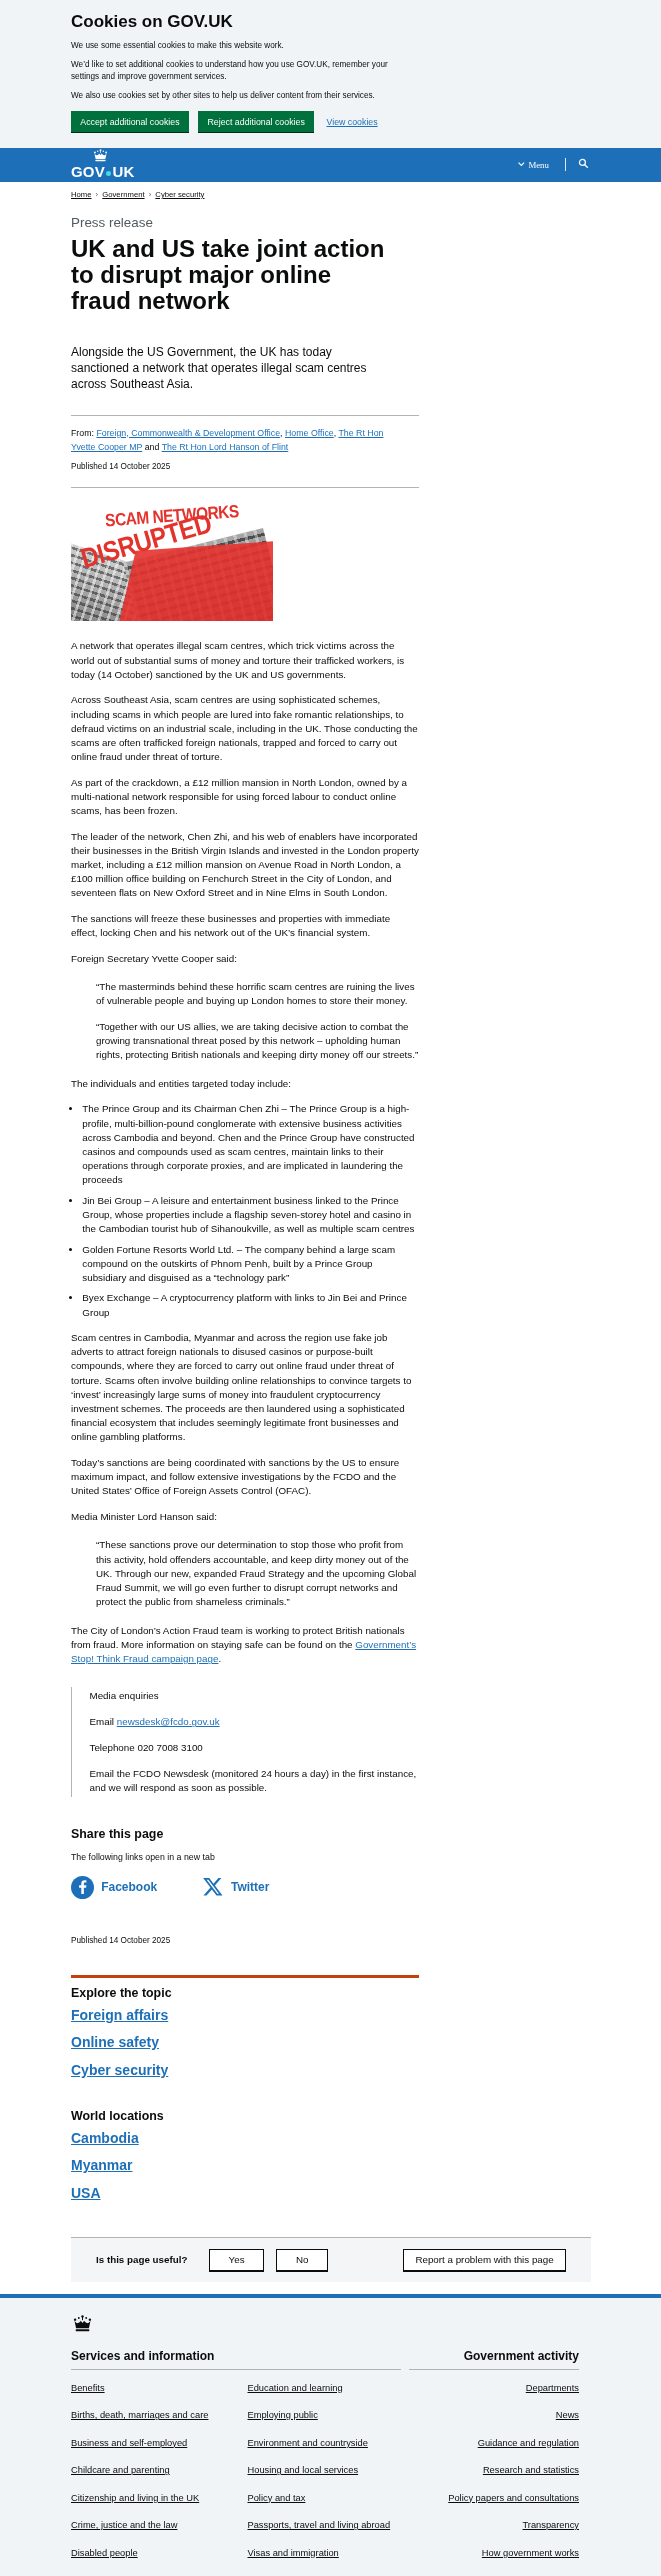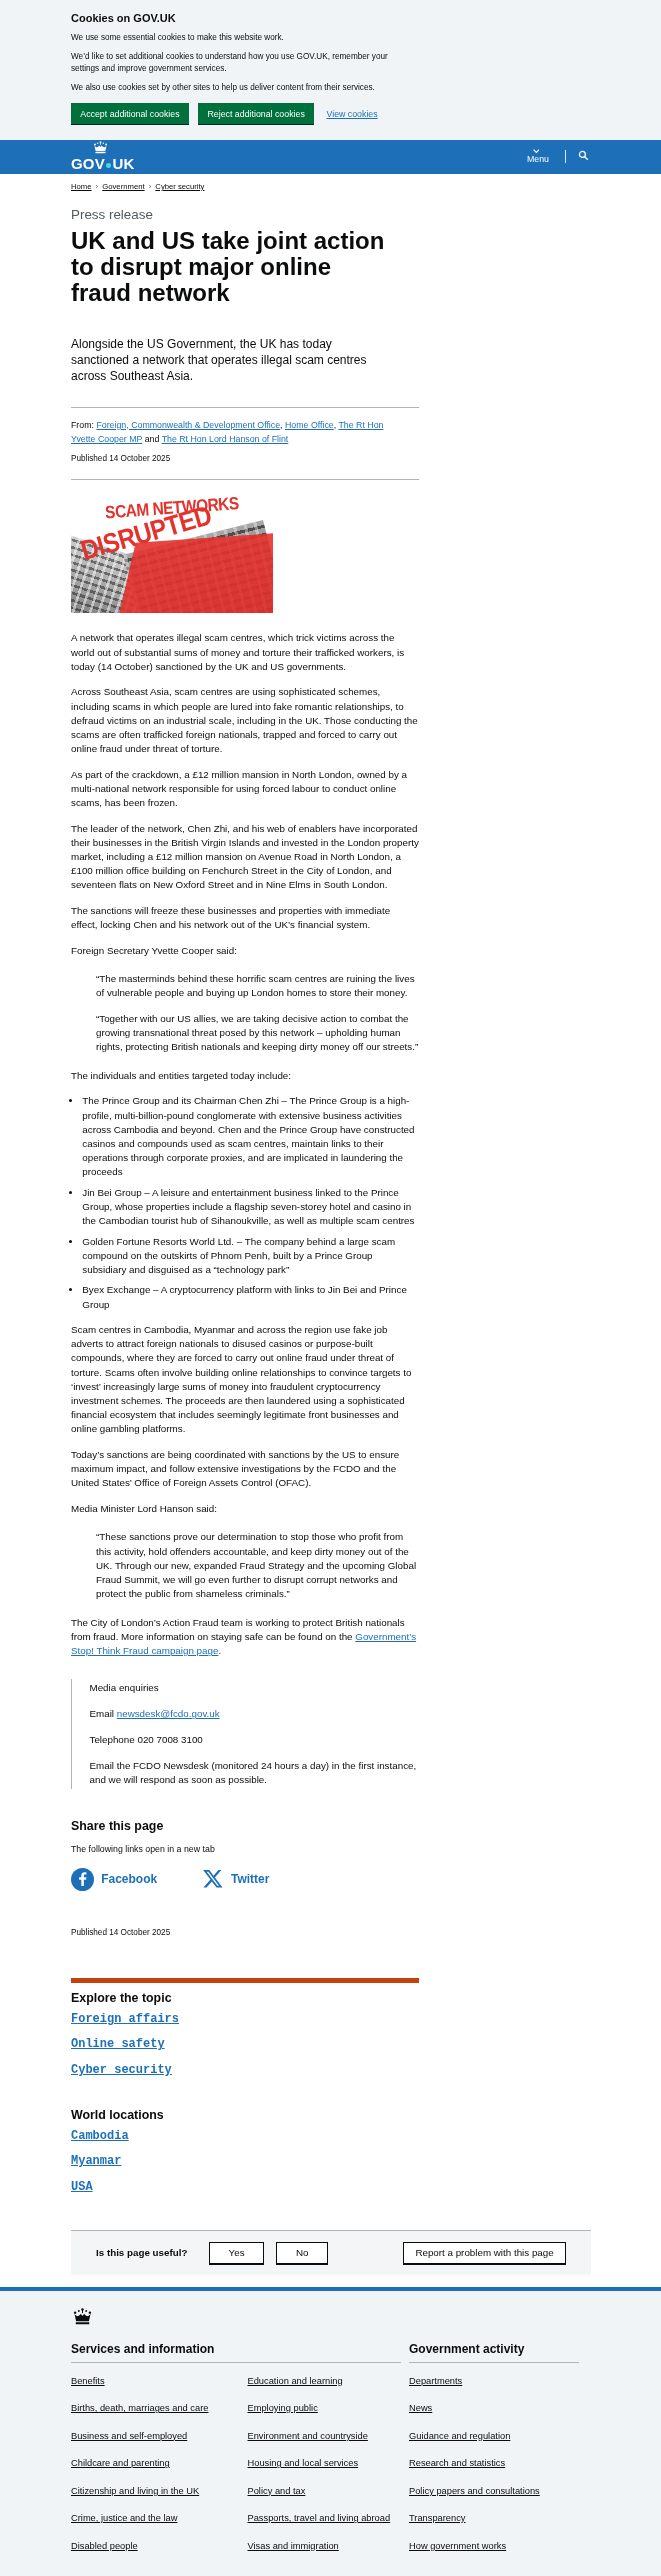--- a/index.html
+++ b/index.html
@@ -4,37 +4,37 @@
 <style>
   html,body{margin:0;padding:0;}
   body{
     width:662px;height:2584px;overflow:hidden;background:#ffffff;
     font-family:"Liberation Sans", sans-serif;color:#0b0c0c;position:relative;
   }
   .container{width:520px;margin:0 auto;position:relative;}
   a{color:#1d70b8;}
   
   .cookie-banner{background:#f0f4f6;padding:12.4px 0 15.5px 0;}
-  .cookie-banner h2{font-size:11px;margin:0 0 7.2px 0;}
+  .cookie-banner h2{font-size:17px;margin:0 0 7.2px 0;}
   .cookie-banner p{font-size:8.2px;line-height:1.45;margin:0 0 7.2px 0;max-width:330px;}
   .cookie-actions{display:flex;align-items:center;margin-top:9.3px;}
   .green-btn{
     background:#00703c;color:#fff;border:none;font-family:inherit;
     font-size:8.8px;padding:5.7px 9.3px;margin-right:9.3px;cursor:pointer;
     box-shadow:0 1px 0 #002d18;
   }
   .view-cookies{font-size:8.8px;text-decoration:underline;margin-left:3.1px;}
   
   .site-header{background:#1d70b8;height:34px;display:flex;align-items:center;}
   .header-row{display:flex;align-items:center;justify-content:space-between;}
   .logo{display:flex;align-items:center;text-decoration:none;color:#fff;flex-direction:column;}
   .logo-text{font-size:15px;font-weight:bold;letter-spacing:0.2px;display:flex;align-items:center;}
   .logo-dot{width:4.6px;height:4.6px;border-radius:50%;background:#45d8e0;display:inline-block;margin:3.1px 1.5px 0 1.5px;}
   .header-actions{display:flex;align-items:center;}
-  .menu-btn{display:flex;align-items:center;background:none;border:none;color:#fff;font-family:Liberation Sans, sans-serif;font-size:8.8px;cursor:pointer;flex-direction:column;}
+  .menu-btn{display:flex;align-items:center;background:none;border:none;color:#fff;font-family:Liberation Serif, serif;font-size:8.8px;cursor:pointer;}
   .menu-btn svg{margin-right:3.6px;}
   .header-divider{width:0.5px;height:13.4px;background:rgba(255,255,255,.85);margin:0 10.3px;}
   .search-btn{background:none;border:none;cursor:pointer;padding:2.1px;}
   
   .breadcrumb{margin:8.2px 0 0 0;font-size:7.7px;}
   .breadcrumb a{color:#0b0c0c;margin-right:4.1px;}
   .breadcrumb .sep{color:#505a5f;margin-right:4.1px;}
   
   .article-col{width:348px;}
   .kicker{display:block;color:#505a5f;font-size:13.4px;margin-top:16.5px;}
@@ -78,41 +78,41 @@
   .contact-box a{text-decoration:underline;}
   
   .share-section{margin-top:30px;}
   .share-section h2{font-size:12.4px;margin:0;}
   .share-note{font-size:8.8px;margin:11.3px 0 0 0;}
   .share-links{display:flex;align-items:center;margin-top:13.4px;}
   .share-link{display:flex;align-items:center;text-decoration:none;font-weight:bold;font-size:12px;margin-right:45px;}
   .share-link .icn{margin-right:7.2px;display:flex;}
   .published-2{font-size:8.2px;margin:37px 0 0 0;}
   
-  .related{margin-top:41px;border-top:5px solid #c2410c;padding-top:8.2px;}
+  .related{margin-top:30px;border-top:3px solid #c2410c;padding-top:8.2px;}
   .related h2{font-size:12.4px;margin:0 0 2.1px 0;}
   .related ul{list-style:none;margin:7.2px 0 0 0;padding:0;}
   .related li{margin-bottom:11.3px;}
-  .related a{font-size:12px;font-weight:bold;text-decoration:underline;font-family:Liberation Mono, monospace;}
+  .related a{font-size:14px;font-weight:bold;text-decoration:underline;}
   .world-block{margin-top:23px;}
   .world-block h2{font-size:12.4px;margin:0;}
   
   .feedback-band{margin-top:36px;background:#f3f5f7;border-top:0.5px solid #b1b4b6;}
   .feedback-row{display:flex;align-items:center;padding:11.3px 25px;}
   .feedback-q{font-weight:bold;font-size:9.8px;margin-right:21.6px;}
   .ghost-btn{background:#fff;border:0.5px solid #0b0c0c;box-shadow:0 1px 0 #0b0c0c;
     font-family:inherit;font-size:9.8px;color:#0b0c0c;padding:4.6px 18.5px;margin-right:12.4px;
     text-decoration:none;display:inline-block;cursor:pointer;}
   .report-btn{margin-left:auto;margin-right:0;padding:4.6px 11.3px;}
   
   .site-footer{margin-top:11.3px;background:#f0f4f7;border-top:4.1px solid #1d70b8;padding:17.5px 0 31px 0;}
   .footer-crown{margin-bottom:13.4px;}
   .footer-cols{display:flex;}
   .f-col-services{width:330px;}
-  .f-col-activity{width:170px;margin-left:8px;}
+  .f-col-activity{width:170px;margin-left:8px;text-align:right;}
   .footer-cols h2{font-size:12px;margin:0 0 5.2px 0;padding-bottom:6.2px;border-bottom:0.5px solid #b1b4b6;}
   .f-links{list-style:none;margin:12.4px 0 0 0;padding:0;}
   .f-col-services .f-links{columns:2;column-gap:23px;}
   .f-links li{margin-bottom:17.5px;break-inside:avoid;}
   .f-links a{color:#0b0c0c;font-size:9.3px;text-decoration:underline;}
 </style>
 </head>
 <body>
 
 <div class="cookie-banner">

